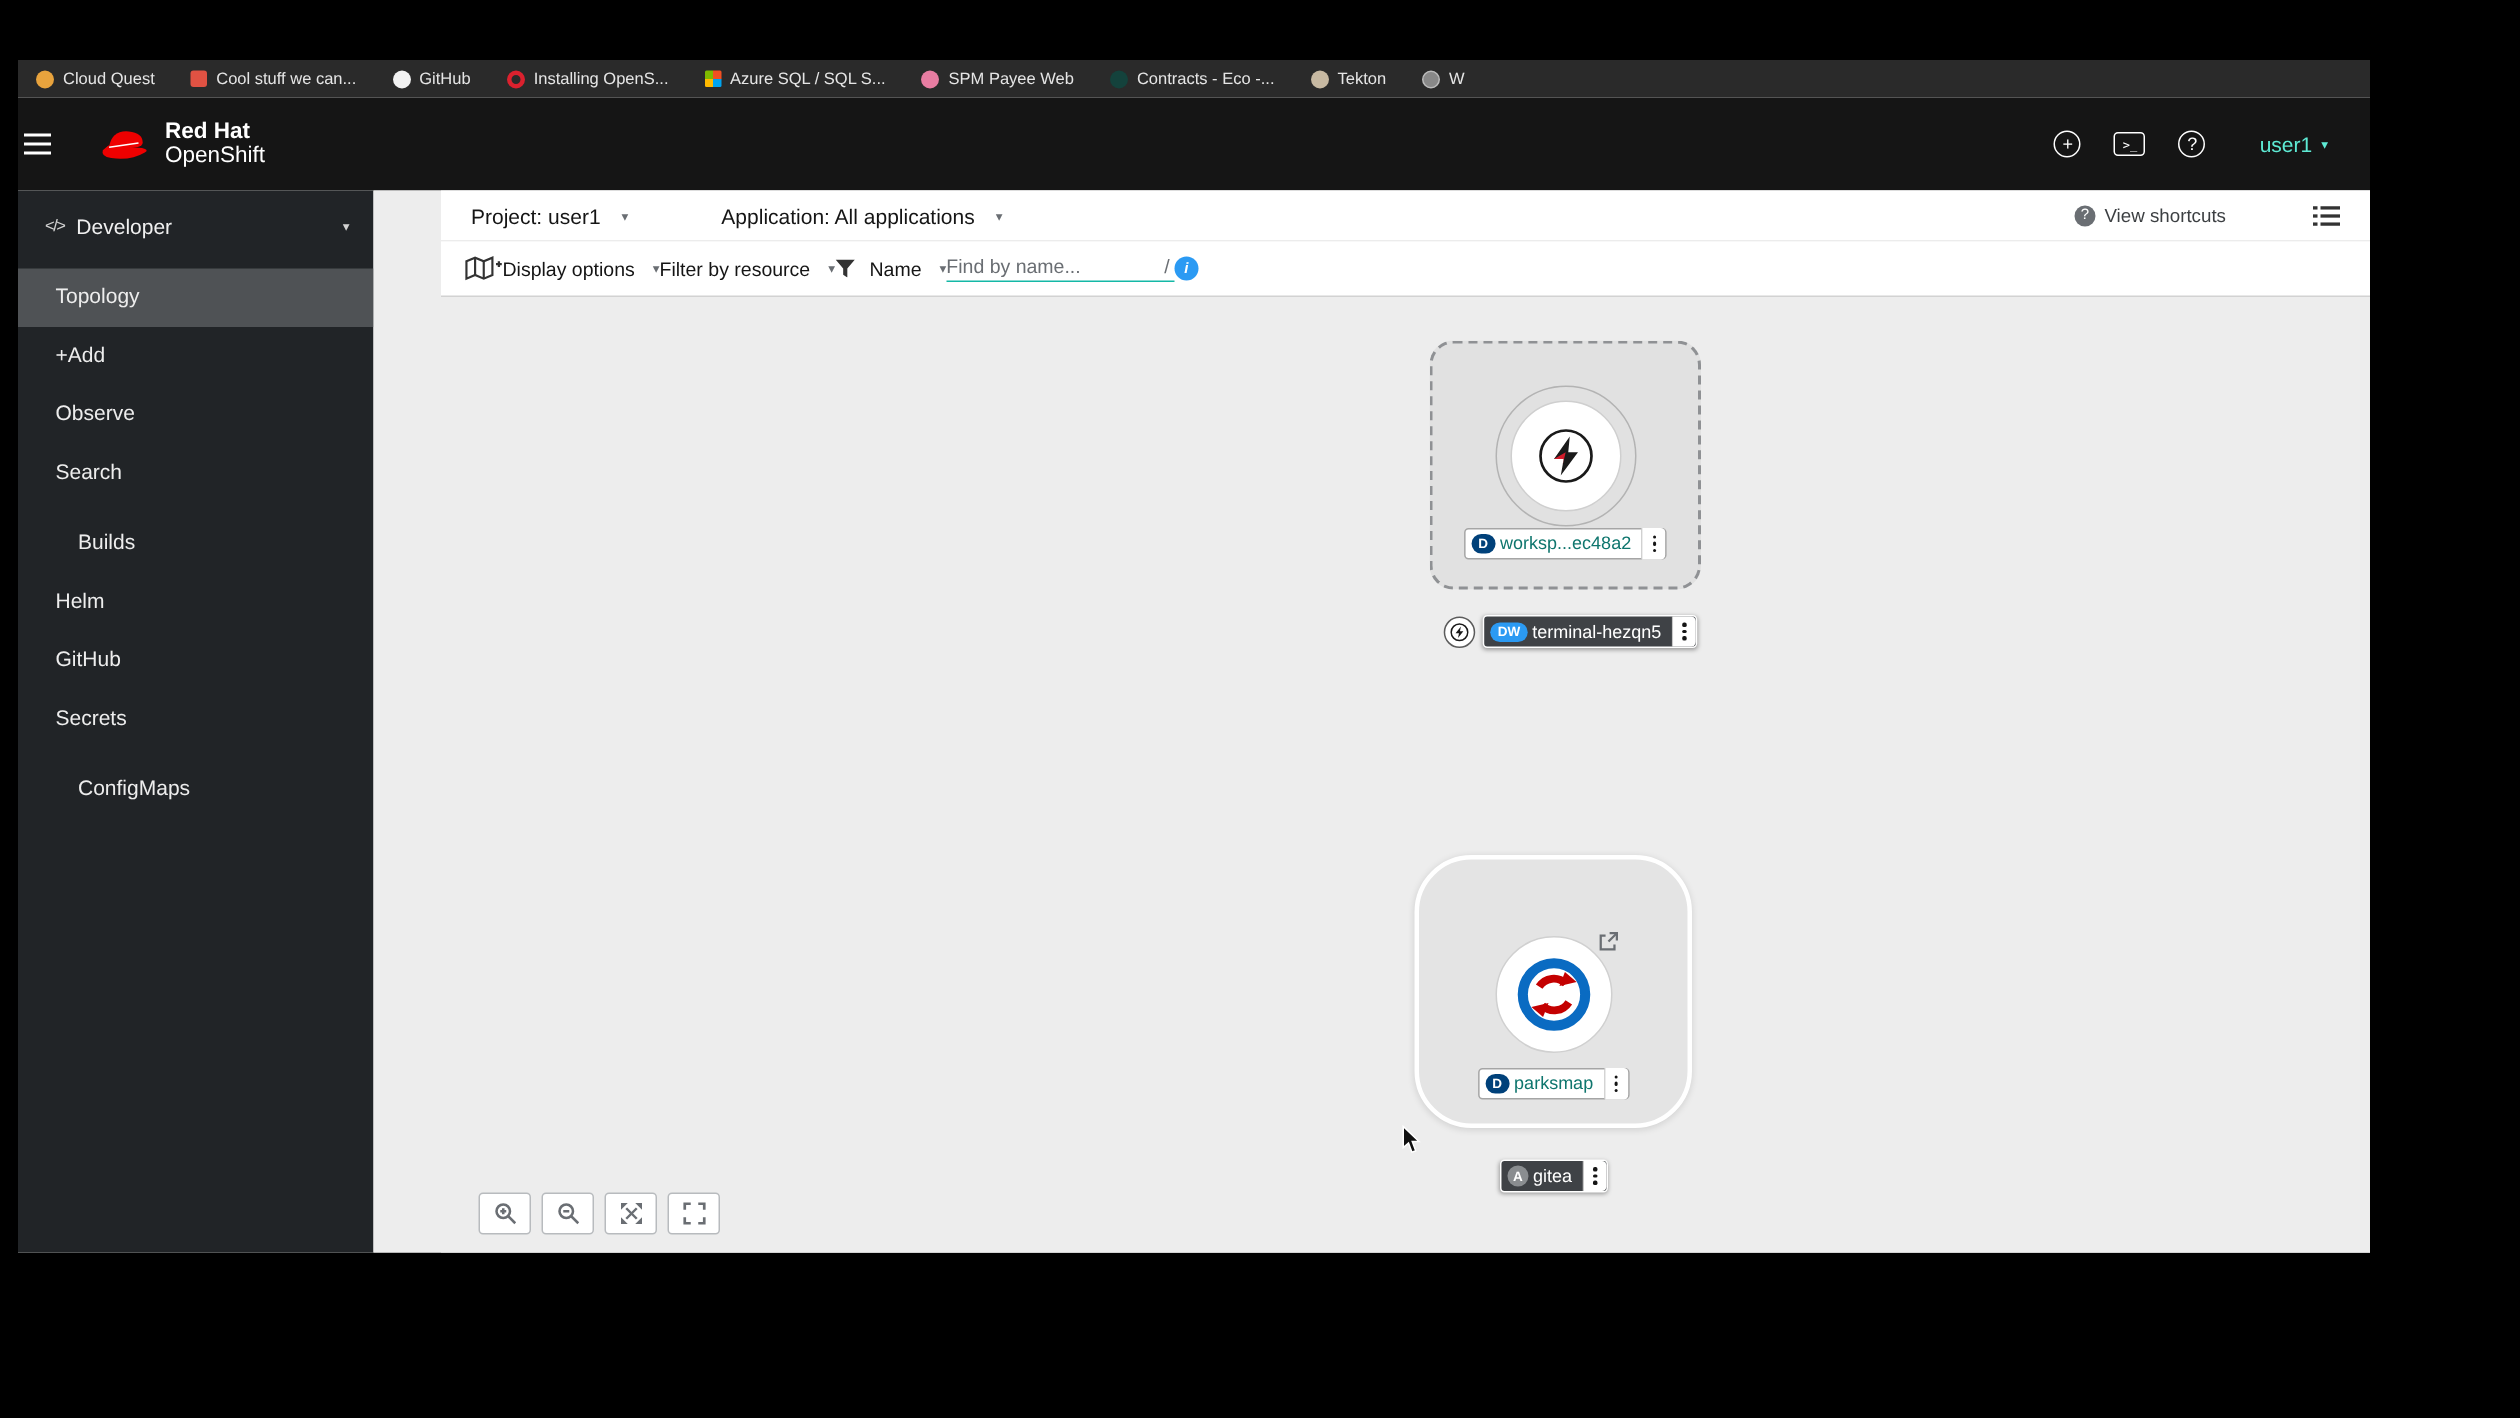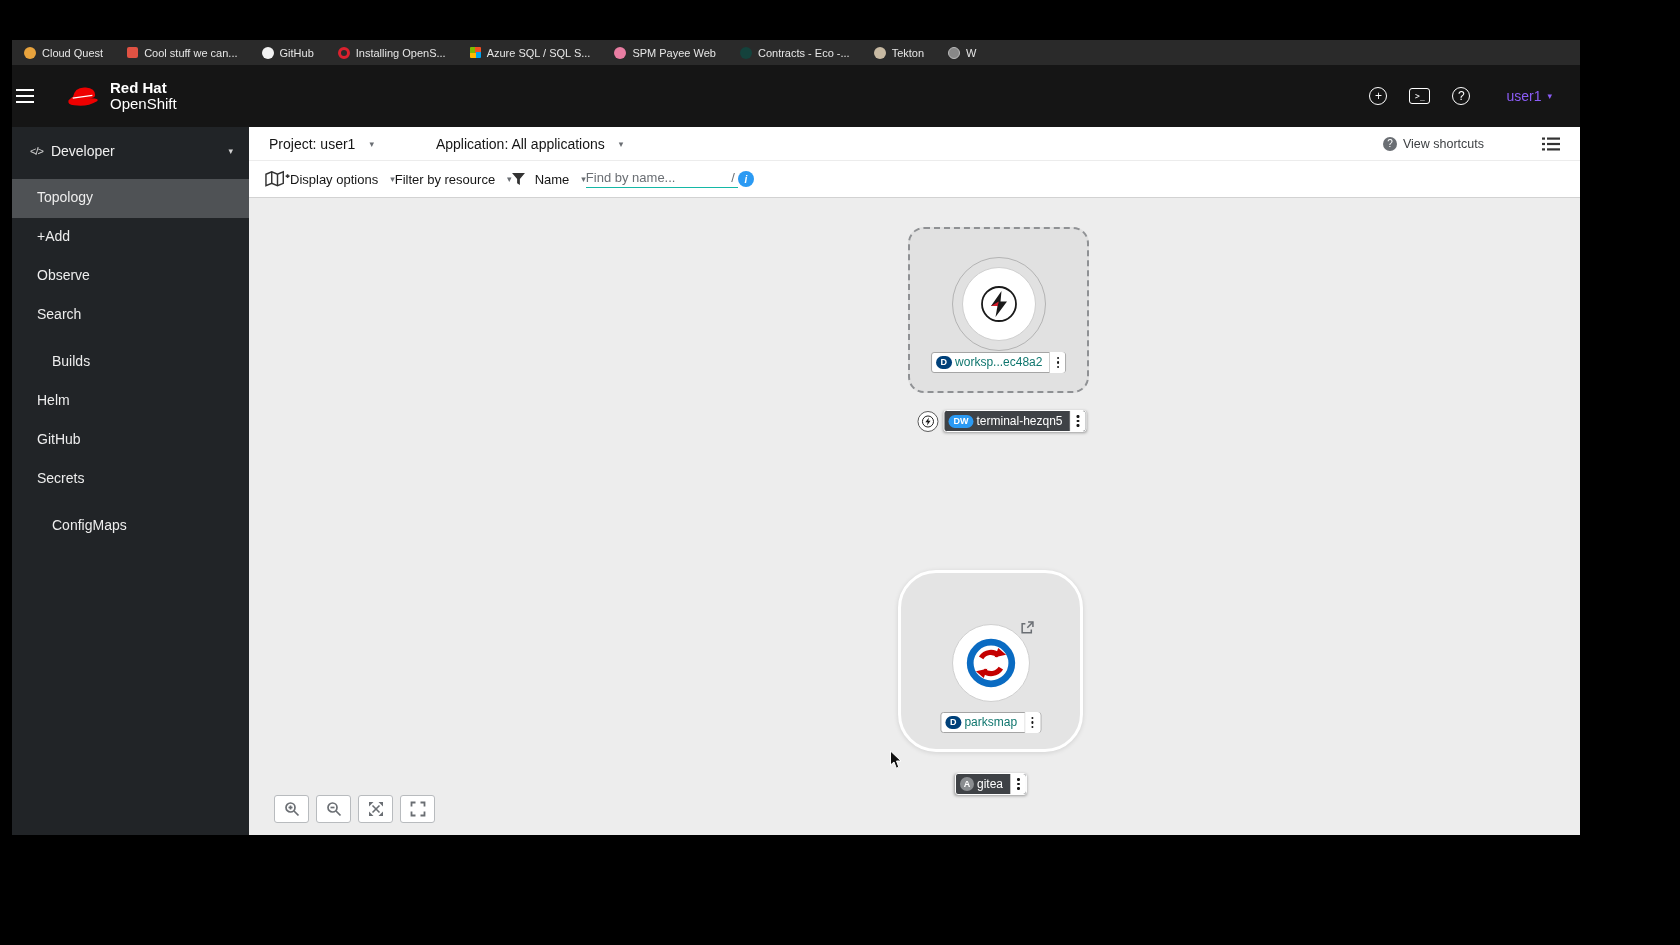--- a/index.html
+++ b/index.html
@@ -26,35 +26,35 @@
   .masthead { height:62px; background:#151515; display:flex; align-items:center; padding:0 0; }
   .hamburger { width:38px; height:38px; background:none; border:none; display:flex; flex-direction:column; justify-content:center; gap:4px; cursor:pointer; margin-right:14px; }
   .hamburger span { display:block; width:18px; height:2px; background:#fff; margin-left:4px; }
   .brand { display:flex; align-items:center; gap:8px; }
   .brand-text { color:#fff; line-height:1.1; }
   .brand-line1 { font-weight:bold; font-size:15px; display:block; }
   .brand-line2 { font-size:15px; display:block; }
   .mast-right { margin-left:auto; display:flex; align-items:center; gap:22px; padding-right:28px; }
   .icon-circle { width:18px; height:18px; border:1.5px solid #fff; border-radius:50%; color:#fff; display:flex; align-items:center; justify-content:center; font-size:12px; cursor:pointer; }
   .icon-rect { width:21px; height:16px; border:1.5px solid #fff; border-radius:3px; color:#fff; display:flex; align-items:center; justify-content:center; font-size:8px; font-family:"DejaVu Sans Mono", monospace; cursor:pointer; }
-  .user-menu { color:#8b5cf6; font-size:14px; display:flex; align-items:center; gap:6px; cursor:pointer; margin-left:14px; }
+  .user-menu { color:#5eead4; font-size:14px; display:flex; align-items:center; gap:6px; cursor:pointer; margin-left:14px; }
   .caret { font-size:9px; }
 
   
   .app { display:flex; height:708px; }
   .sidebar { width:237px; background:#212427; flex:none; }
   .perspective { display:flex; align-items:center; gap:8px; color:#f0f0f0; font-size:14px; padding:16px 16px 12px 18px; cursor:pointer; }
   .code-icon { font-size:11px; color:#d2d2d2; letter-spacing:-1px; }
   .perspective .caret { margin-left:auto; color:#d2d2d2; }
   .nav { list-style:none; margin-top:8px; }
   .nav-item { color:#ededed; font-size:14px; padding:10px 25px; height:39px; cursor:pointer; }
   .nav-item.selected { background:#4f5255; }
   .group-gap { margin-top:8px;padding-left:40px; }
 
-  .main { flex:1; display:flex; flex-direction:column; background:#ededed; min-width:0; }
+  .main { flex:1; display:flex; flex-direction:column; background:#ededed; min-width:0;padding-left:45px; }
 
   
   .context-bar { height:34px; background:#fff; display:flex; align-items:center; padding:0 20px; border-bottom:1px solid #ececec; }
   .ctx-dd { display:flex; align-items:center; gap:14px; font-size:14px; color:#151515; cursor:pointer; }
   .ctx-dd + .ctx-dd { margin-left:62px; }
   .ctx-dd .caret { color:#6a6e73; }
   .ctx-right { margin-left:auto; display:flex; align-items:center; }
   .qmark { width:14px; height:14px; border-radius:50%; background:#6a6e73; color:#fff; font-size:10px; display:flex; align-items:center; justify-content:center; margin-right:6px; }
   .vs-label { font-size:12.5px; color:#3c3f42; cursor:pointer; }
   .list-toggle { margin-left:58px; cursor:pointer; display:flex; align-items:center; }

